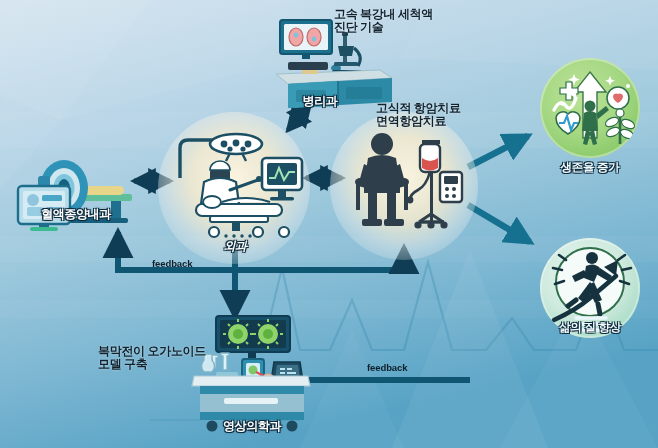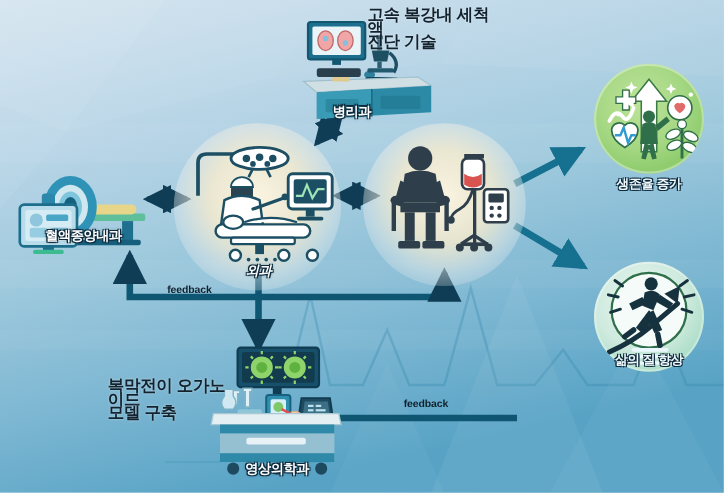--- a/index.html
+++ b/index.html
@@ -31,25 +31,26 @@
        rgba(236,238,236,0.42) 64%,
        rgba(214,232,238,0.10) 84%,
        rgba(214,232,238,0) 100%);
   }
 
   
   .caption {
     position: absolute;
     color: #12222e;
     font-weight: bold;
-    font-size: 15px;
+    font-size: 12px;
     line-height: 12.5px;
     letter-spacing: -0.3px;
     white-space: pre-line;
     text-shadow: 0 0 2px rgba(255,255,255,0.55);
+    font-family: Liberation Serif, serif;
   }
   .dept-label {
     position: absolute;
     font-weight: bold;
     font-size: 12px;
     letter-spacing: -0.4px;
     color: #ffffff;
     white-space: nowrap;
     text-shadow:
       -1.1px -1.1px 0 #0d2a3c,  1.1px -1.1px 0 #0d2a3c,
@@ -336,20 +337,22 @@
       <circle cx="99" cy="66" r="2" fill="#2e3f4b"></circle>
       <circle cx="106" cy="66" r="2" fill="#2e3f4b"></circle>
 
       <path d="M72 92 h24" stroke="#2e3f4b" stroke-width="3.4"></path>
       <path d="M83 84 l-12 8 M83 84 l12 8" stroke="#2e3f4b" stroke-width="3"></path>
       <circle cx="70" cy="95" r="3.6" fill="#2e3f4b"></circle>
       <circle cx="83" cy="95" r="3.6" fill="#2e3f4b"></circle>
       <circle cx="96" cy="95" r="3.6" fill="#2e3f4b"></circle>
     </svg>
   </div>
+  <div class="caption" style="left:376px; top:102px; width:122px;">고식적 항암치료
+면역항암치료</div>
 
   <div class="illus" style="left:190px; top:316px;">
     <svg width="124" height="120" viewBox="0 0 124 120">
 
       <rect x="26" y="0" width="74" height="36" rx="3" fill="#16506b" stroke="#0f3c52" stroke-width="2"></rect>
       <rect x="30" y="4" width="66" height="28" rx="2" fill="#123b4e"></rect>
       <g>
         <circle cx="48" cy="18" r="10" fill="#8fd46a"></circle>
         <circle cx="48" cy="18" r="5" fill="#5fb23f"></circle>
         <g stroke="#8fd46a" stroke-width="2">

